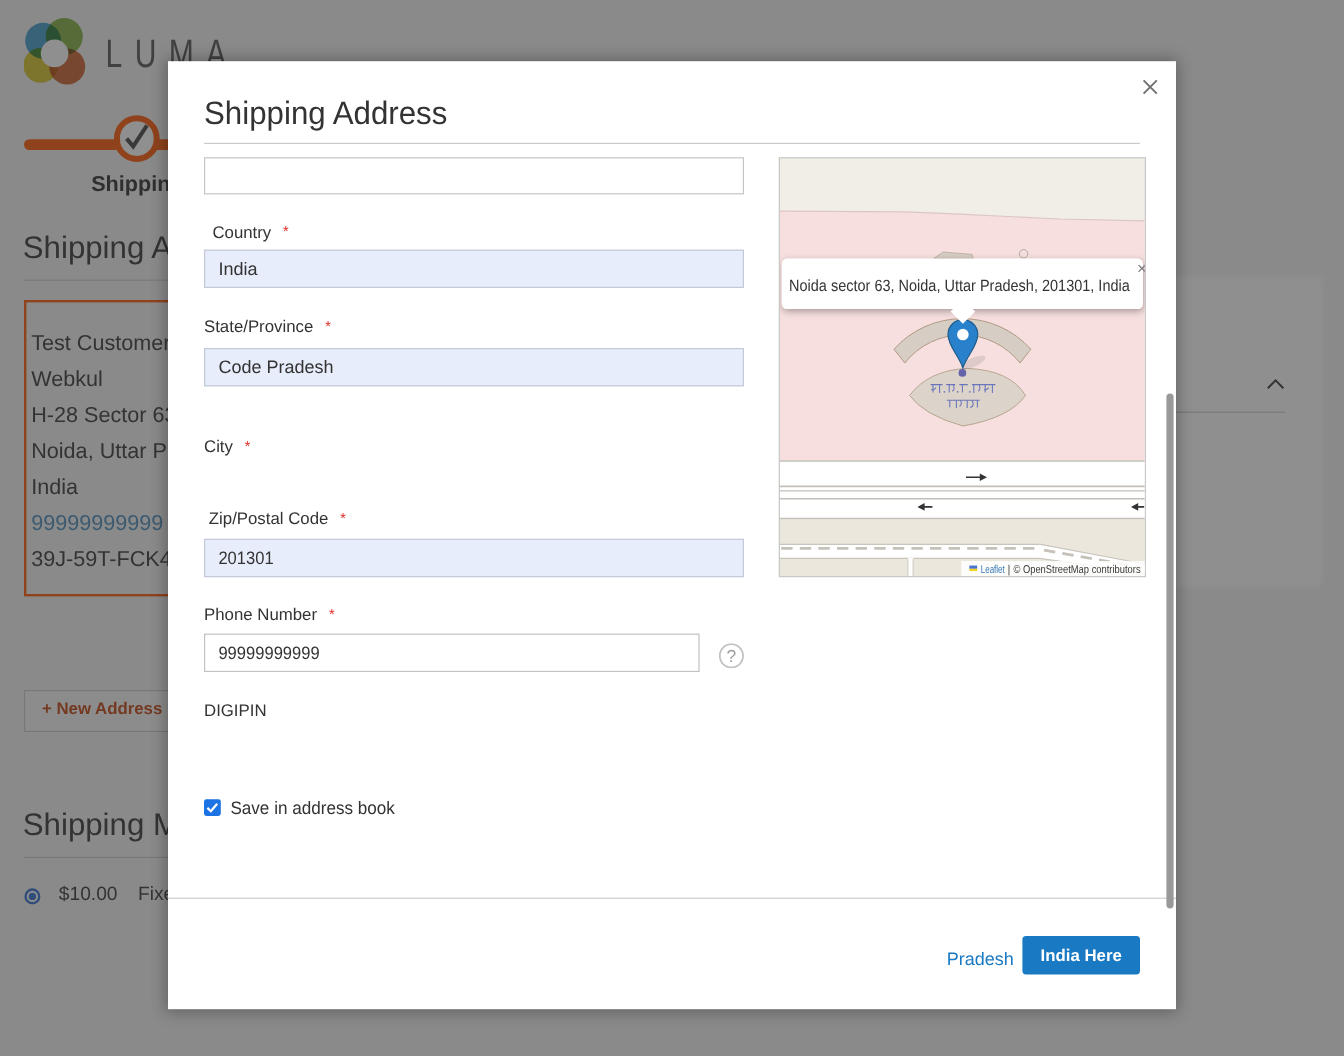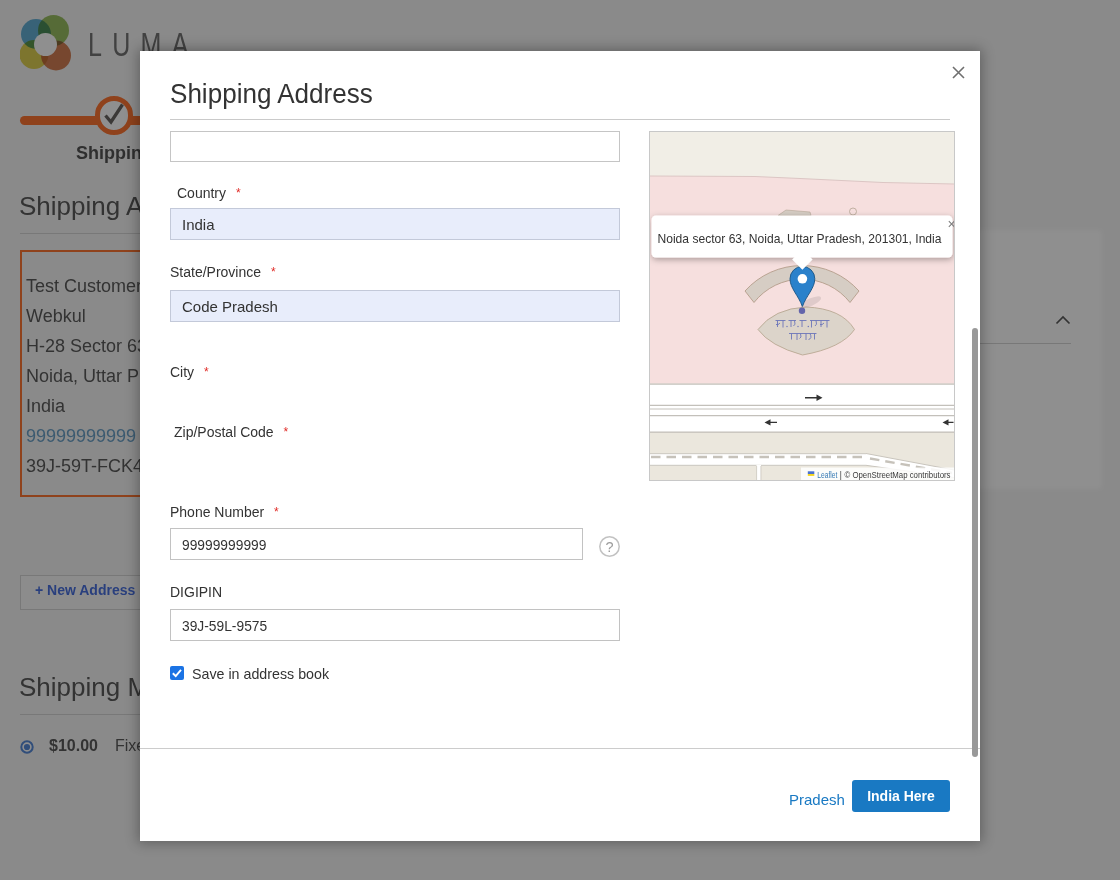--- a/index.html
+++ b/index.html
@@ -34,29 +34,29 @@
     </svg>
   <div class="abs" style="left:76px;top:142.5px;font-size:18px;font-weight:700;color:#2b2b2b">Shipping</div>
 
   <div class="abs" style="left:19px;top:191px;font-size:26px;color:#333">Shipping Address</div>
   <div class="abs" style="left:20px;top:233px;width:400px;height:1px;background:#ccc"></div>
 
   <div class="abs" style="left:20px;top:250px;width:400px;height:247px;border:2px solid #ff5501;box-sizing:border-box"></div>
   <div class="abs" style="left:26px;top:270.5px;font-size:18px;line-height:30px;color:#333">Test Customer<br>Webkul<br>H-28 Sector 63<br>Noida, Uttar Pradesh 201301<br>India<br><span style="color:#478abb">99999999999</span><br>39J-59T-FCK4</div>
 
   <div class="abs" style="left:20px;top:575px;width:135px;height:35px;background:#f8f8f8;border:1px solid #ccc;box-sizing:border-box"></div>
-  <div class="abs" style="left:35px;top:581.5px;font-size:14px;font-weight:700;color:#1d4ed8">+ New Address</div>
+  <div class="abs" style="left:35px;top:581.5px;font-size:14px;font-weight:700;color:#c2410c">+ New Address</div>
 
   <div class="abs" style="left:19px;top:672px;font-size:26px;color:#333">Shipping Methods</div>
   <div class="abs" style="left:20px;top:714px;width:400px;height:1px;background:#ccc"></div>
   <svg class="abs" style="left:20px;top:739.5px" width="14" height="14" viewBox="0 0 14 14">
       <circle cx="7" cy="7" r="5.7" fill="#fff" stroke="#2f6fd1" stroke-width="2"></circle>
       <circle cx="7" cy="7" r="3.1" fill="#2f6fd1"></circle>
     </svg>
-  <div class="abs" style="left:49px;top:736.5px;font-size:16px;font-weight:700;color:#333">$10.00</div>
+  <div class="abs" style="left:49px;top:736.5px;font-size:16px;font-weight:400;color:#333">$10.00</div>
   <div class="abs" style="left:115px;top:736.5px;font-size:16px;color:#333">Fixed</div>
 
   <div class="abs" style="left:900px;top:230px;width:202px;height:259px;background:#fff;filter:blur(2.5px)"></div>
   <svg class="abs" style="left:1055px;top:313px" width="16" height="13" viewBox="0 0 16 13">
       <path d="M1.5,10.5 L8,4 L14.5,10.5" stroke="#333" stroke-width="1.7" fill="none"></path>
     </svg>
   <div class="abs" style="left:960px;top:343px;width:111px;height:1px;background:#ccc"></div>
 
   <div id="overlay"></div>
 
@@ -68,28 +68,28 @@
   <div class="abs" style="left:170px;top:118.5px;width:780px;height:1px;background:#cacaca;z-index:11"></div>
 
   <div class="abs" style="left:170px;top:131px;width:450px;height:31px;border:1px solid #c5c5c5;box-sizing:border-box;z-index:11;background:#fff"></div>
 
   <div class="lbl" style="left:177px;top:184.5px;z-index:11">Country <span class="req">*</span></div>
   <div class="field blue" style="top:208px;z-index:11">India</div>
   <div class="lbl" style="left:170px;top:264px;z-index:11">State/Province <span class="req">*</span></div>
   <div class="field blue" style="top:290px;z-index:11">Code Pradesh</div>
   <div class="lbl" style="left:170px;top:364px;z-index:11">City <span class="req">*</span></div>
   <div class="lbl" style="left:174px;top:424px;z-index:11">Zip/Postal Code <span class="req">*</span></div>
+  <div class="field blue" style="top:449px;z-index:11"><span class="cond">201301</span></div>
   <div class="lbl" style="left:170px;top:504px;z-index:11">Phone Number <span class="req">*</span></div>
   <div class="field" style="top:528px;width:413px;z-index:11"><span class="cond">99999999999</span></div>
   <svg class="abs" style="left:599px;top:536px;z-index:11" width="21" height="21" viewBox="0 0 21 21">
       <circle cx="10.5" cy="10.5" r="9.7" fill="#fff" stroke="#c2c2c2" stroke-width="1.5"></circle>
       <text x="10.5" y="15.8" font-size="14.5" fill="#9c9c9c" text-anchor="middle" font-family="Liberation Sans">?</text>
     </svg>
   <div class="lbl" style="left:170px;top:584px;z-index:11">DIGIPIN</div>
-  <div class="field" style="top:609px;z-index:11"><span class="cond">39J-59L-9575</span></div>
 
   <div class="abs" style="left:170px;top:666px;width:13.5px;height:13.5px;background:#1b73e4;border-radius:2px;z-index:11"></div>
   <svg class="abs" style="left:170px;top:666px;z-index:12" width="14" height="14" viewBox="0 0 14 14">
       <path d="M2.8,7.2 L5.7,10 L11,3.8" stroke="#fff" stroke-width="1.9" fill="none"></path>
     </svg>
   <div class="abs" style="left:192px;top:664.5px;font-size:15px;color:#333;z-index:11;transform:scaleX(0.95);transform-origin:left top">Save in address book</div>
 
   <div class="abs" style="left:972px;top:328px;width:6px;height:429px;background:#999;border-radius:3px;z-index:12"></div>
 
   <div class="abs" style="left:140px;top:747.5px;width:840px;height:1px;background:#ccc;z-index:11"></div>

